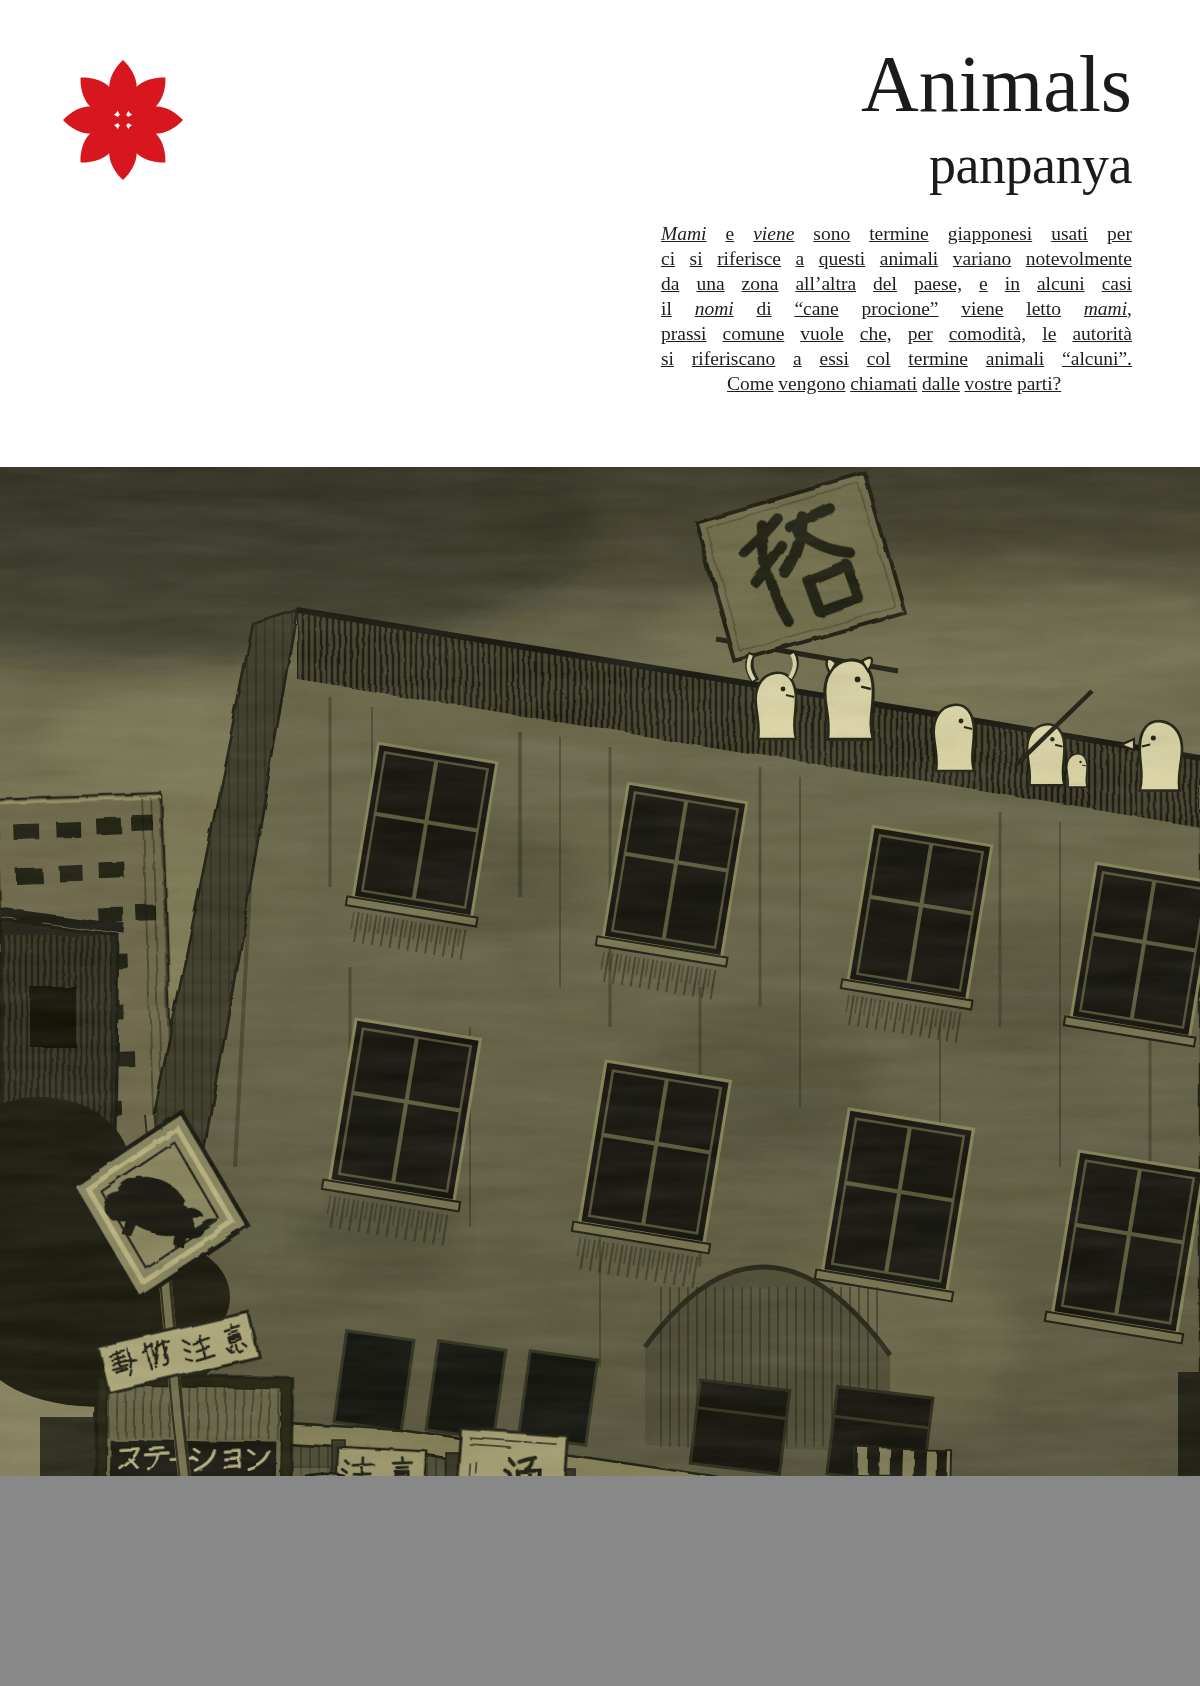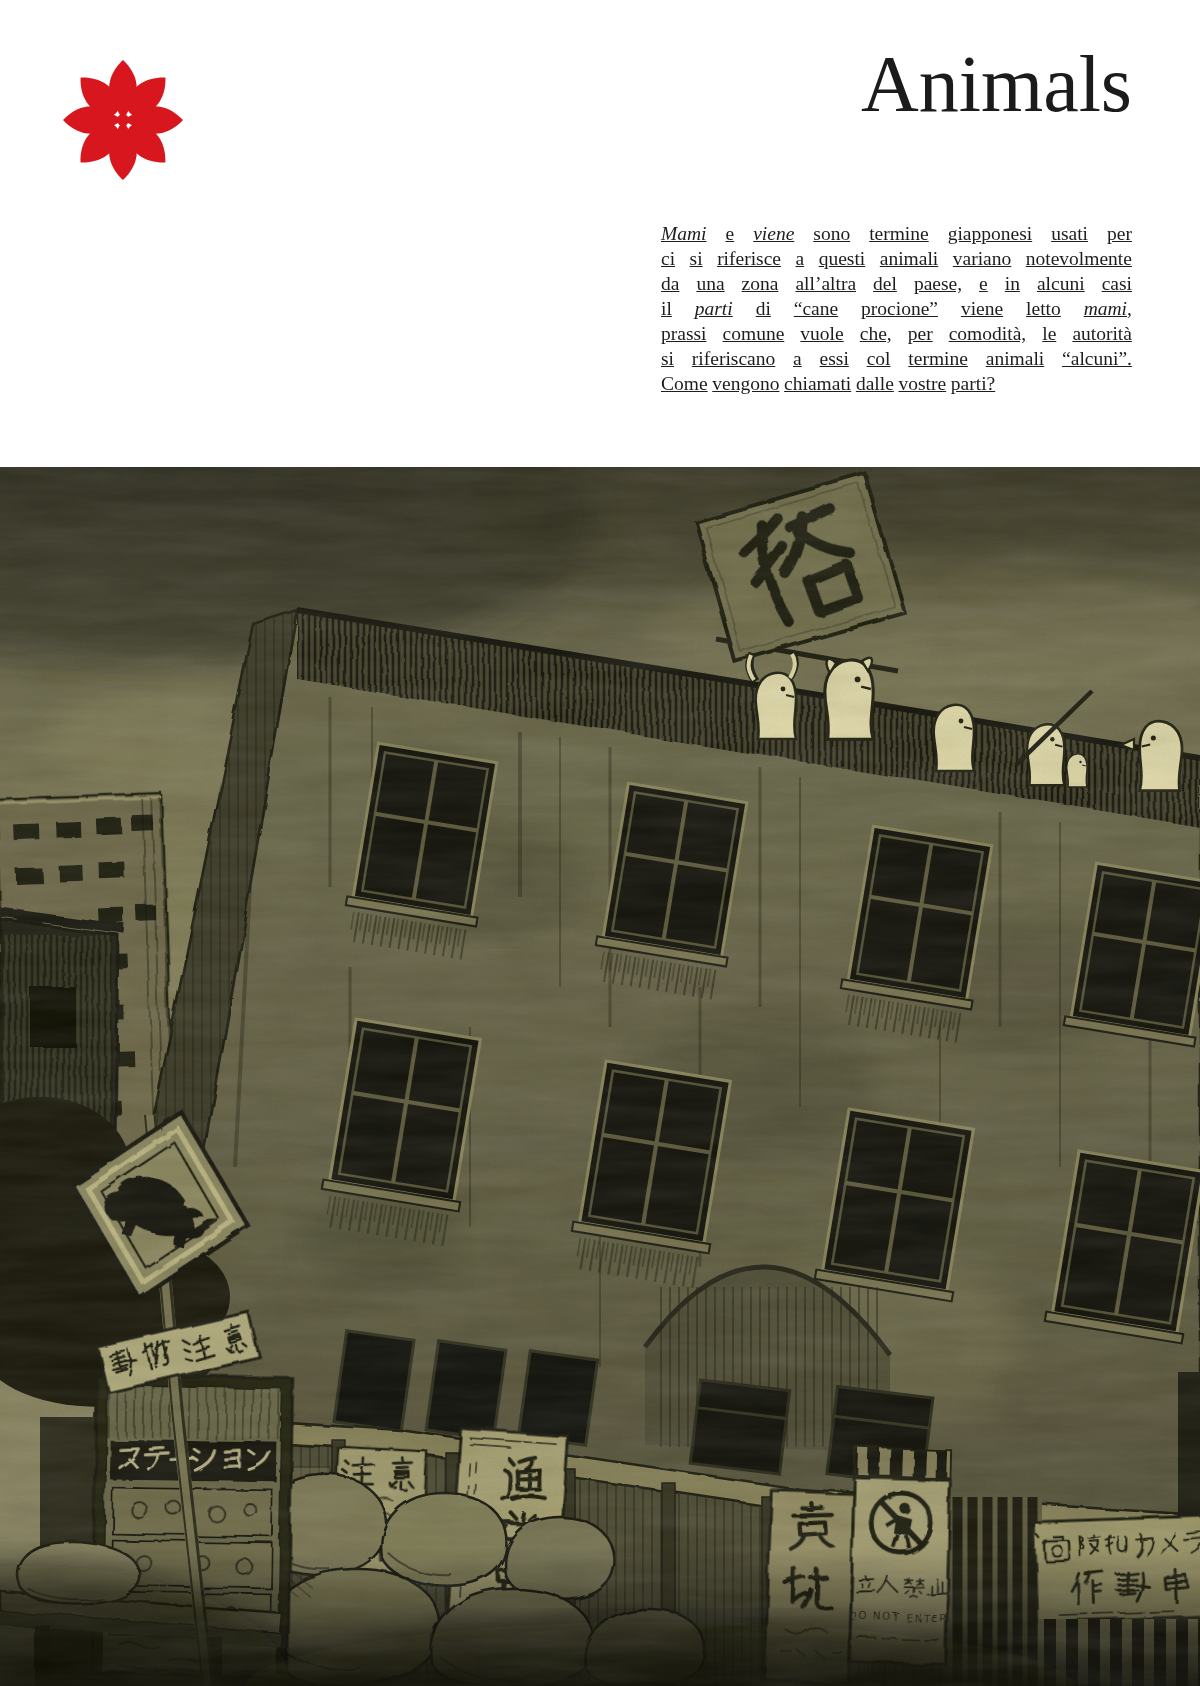--- a/index.html
+++ b/index.html
@@ -1,24 +1,24 @@
 <!DOCTYPE html>
 <html><head>
 <meta charset="utf-8">
 <style>
   html,body{margin:0;padding:0;background:#888;}
-  .page{position:relative;width:1200px;height:1686px;background:#ffffff;overflow:hidden;
+  .page{position:relative;width:1200px;height:1476px;background:#ffffff;overflow:hidden;
         font-family:"Liberation Serif", serif;color:#161616;}
   .logo{position:absolute;left:62px;top:54px;width:122px;height:132px;}
   .title-block{position:absolute;right:68px;top:44px;text-align:right;}
   .title-block h1{margin:0;font-size:80px;font-weight:normal;line-height:1;letter-spacing:0px;color:#1b1b1b;}
   .author{font-size:54px;line-height:1;margin-top:14px;letter-spacing:-0.5px;color:#1b1b1b;}
   .intro{position:absolute;left:661px;top:221px;width:471px;font-size:19.5px;line-height:25px;color:#1d1d1d;}
   .line{display:flex;justify-content:space-between;white-space:nowrap;text-decoration:underline;}
-  .line.last{justify-content:flex-start;}
+  .line.last{justify-content:center;}
   .line.last .w{margin-right:0.24em;}
   .art{position:absolute;left:0;top:467px;width:1200px;height:1219px;}
   .art svg{display:block;}
   
   .glyph{stroke:#1d1d10;fill:none;stroke-width:8;stroke-linecap:round;stroke-linejoin:round;}
   .glyphC{stroke:#bdb687;fill:none;stroke-width:9;stroke-linecap:round;stroke-linejoin:round;}
   .scr{stroke:#1d1d10;fill:none;stroke-width:2;stroke-linecap:round;opacity:.7;}
   .ink{stroke:#1b1b10;fill:none;}
 </style>
 </head>
@@ -45,20 +45,21 @@
         <use href="#pet2" transform="rotate(90)"></use>
         <use href="#pet2" transform="rotate(180)"></use>
         <use href="#pet2" transform="rotate(270)"></use>
         <circle cx="0" cy="0" r="6"></circle>
       </g>
     </svg>
   </div>
 
   <div class="title-block">
     <h1>Animals</h1>
+    <div class="author">panpanya</div>
   </div>
 
   <div class="intro" id="intro">
       <div class="line">
         <span class="w"><i>Mami</i></span>
         <span class="w">e</span>
         <span class="w"><i>viene</i></span>
         <span class="w">sono</span>
         <span class="w">termine</span>
         <span class="w">giapponesi</span>
@@ -82,21 +83,21 @@
         <span class="w">all’altra</span>
         <span class="w">del</span>
         <span class="w">paese,</span>
         <span class="w">e</span>
         <span class="w">in</span>
         <span class="w">alcuni</span>
         <span class="w">casi</span>
       </div>
       <div class="line">
         <span class="w">il</span>
-        <span class="w"><i>parti</i></span>
+        <span class="w"><i>nomi</i></span>
         <span class="w">di</span>
         <span class="w">“cane</span>
         <span class="w">procione”</span>
         <span class="w">viene</span>
         <span class="w">letto</span>
         <span class="w"><i>mami</i>,</span>
       </div>
       <div class="line">
         <span class="w">prassi</span>
         <span class="w">comune</span>

